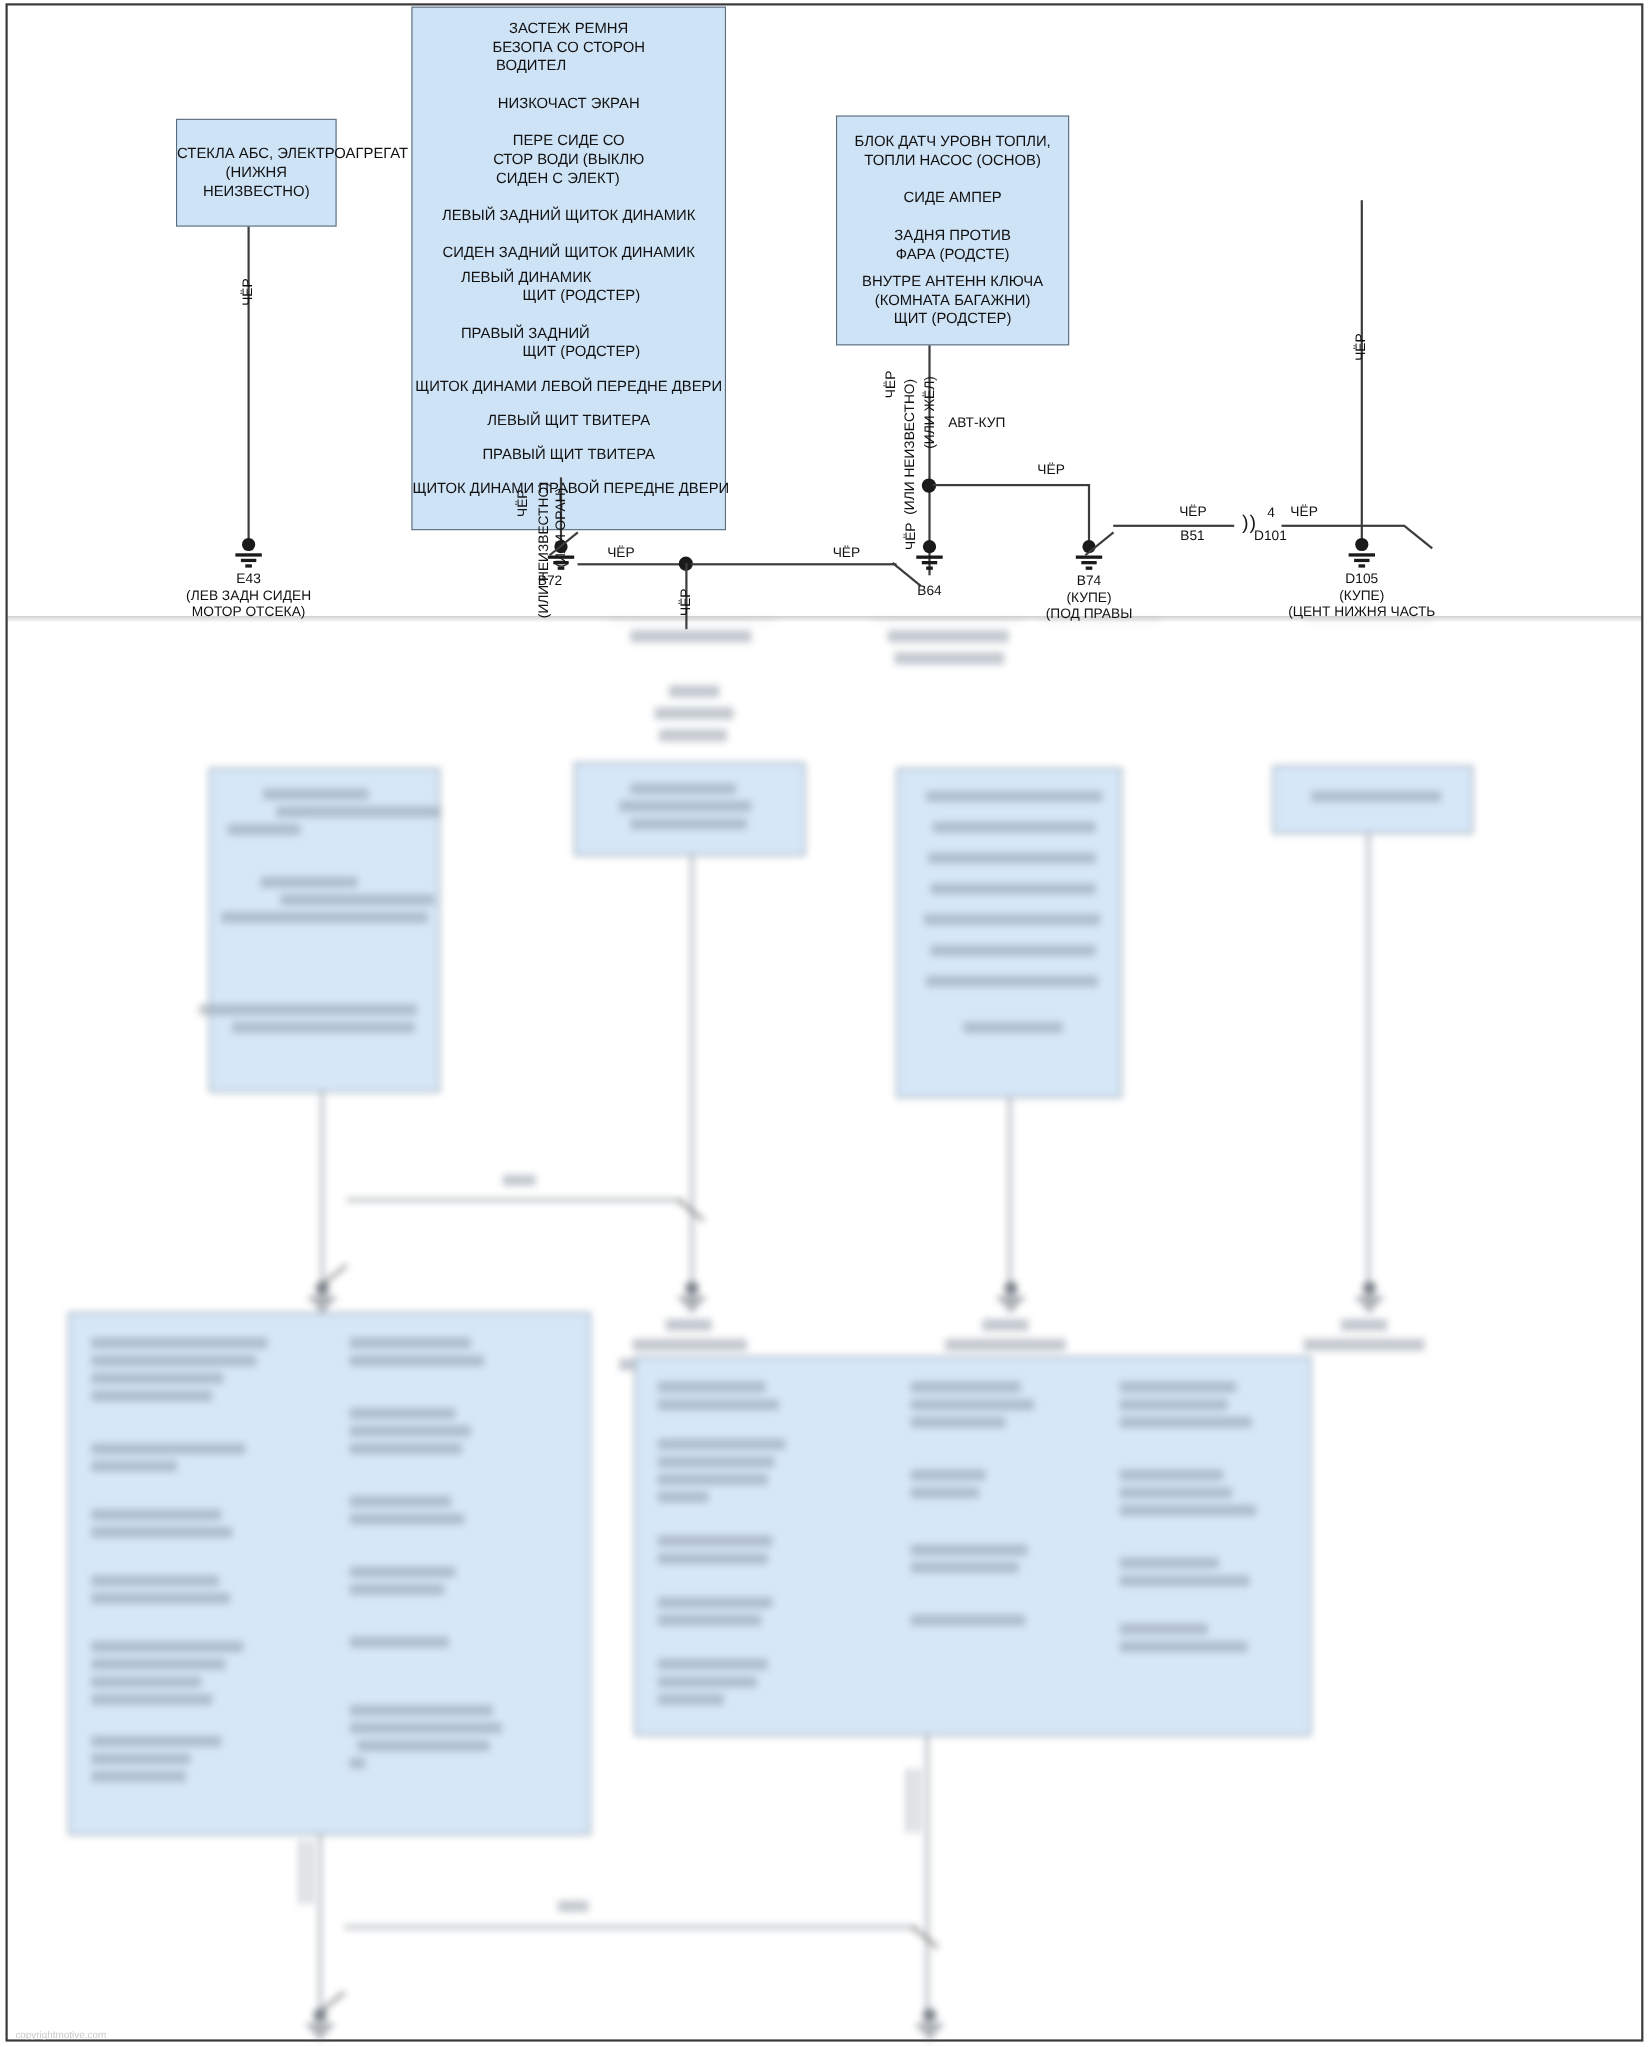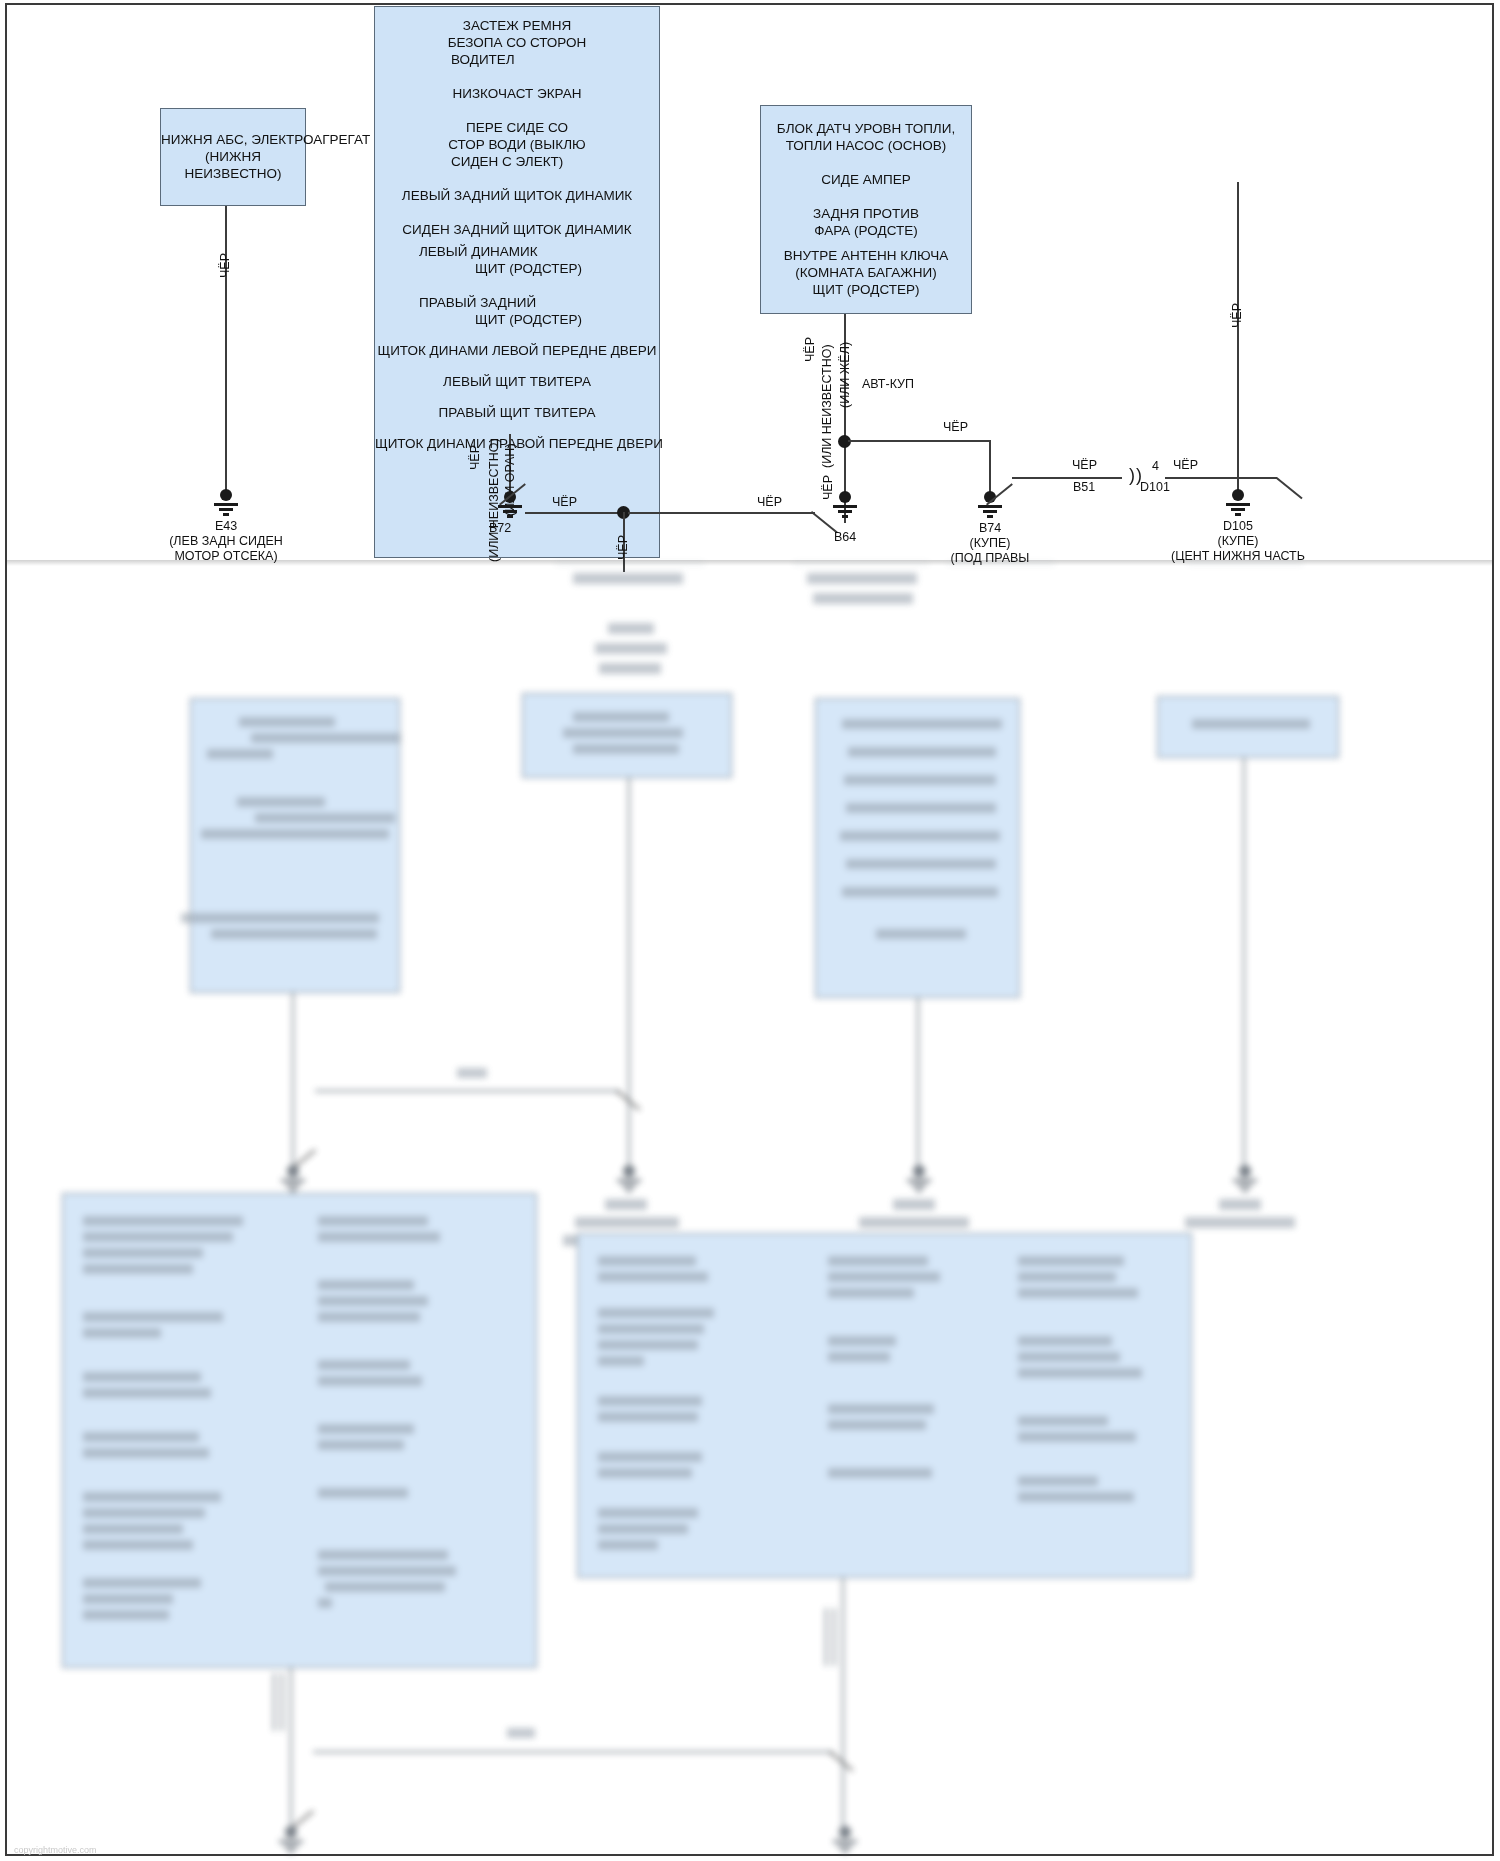--- a/index.html
+++ b/index.html
@@ -47,26 +47,26 @@
      background:linear-gradient(to bottom,rgba(0,0,0,.18),rgba(0,0,0,0));}
   #wm{position:absolute;left:14px;bottom:6px;font-size:9px;color:#c9c9c9;}
 </style>
 </head>
 <body>
 
 <div id="page">
   <div id="frame"></div>
 
   <div class="box overflow" style="left:160px;top:108px;width:146px;height:98px;padding-top:22px;">
-    <div class="ln" style="margin-left:0;">НИЖНЯ АБС, ЭЛЕКТРОАГРЕГАТ</div>
+    <div class="ln" style="margin-left:0;">СТЕКЛА АБС, ЭЛЕКТРОАГРЕГАТ</div>
     <div class="ln">(НИЖНЯ</div>
     <div class="ln">НЕИЗВЕСТНО)</div>
   </div>
 
-  <div class="box" style="left:374px;top:6px;width:286px;height:552px;padding-top:10px;">
+  <div class="box" style="left:374px;top:6px;width:286px;height:476px;padding-top:10px;">
     <div class="ln">ЗАСТЕЖ РЕМНЯ</div>
     <div class="ln">БЕЗОПА СО СТОРОН</div>
     <div class="ln" style="text-align:left;padding-left:76px;">ВОДИТЕЛ</div>
     <div class="ln" style="height:17px;"></div>
     <div class="ln">НИЗКОЧАСТ ЭКРАН</div>
     <div class="ln" style="height:17px;"></div>
     <div class="ln">ПЕРЕ СИДЕ СО</div>
     <div class="ln">СТОР ВОДИ (ВЫКЛЮ</div>
     <div class="ln" style="text-align:left;padding-left:76px;">СИДЕН С ЭЛЕКТ)</div>
     <div class="ln" style="height:17px;"></div>

